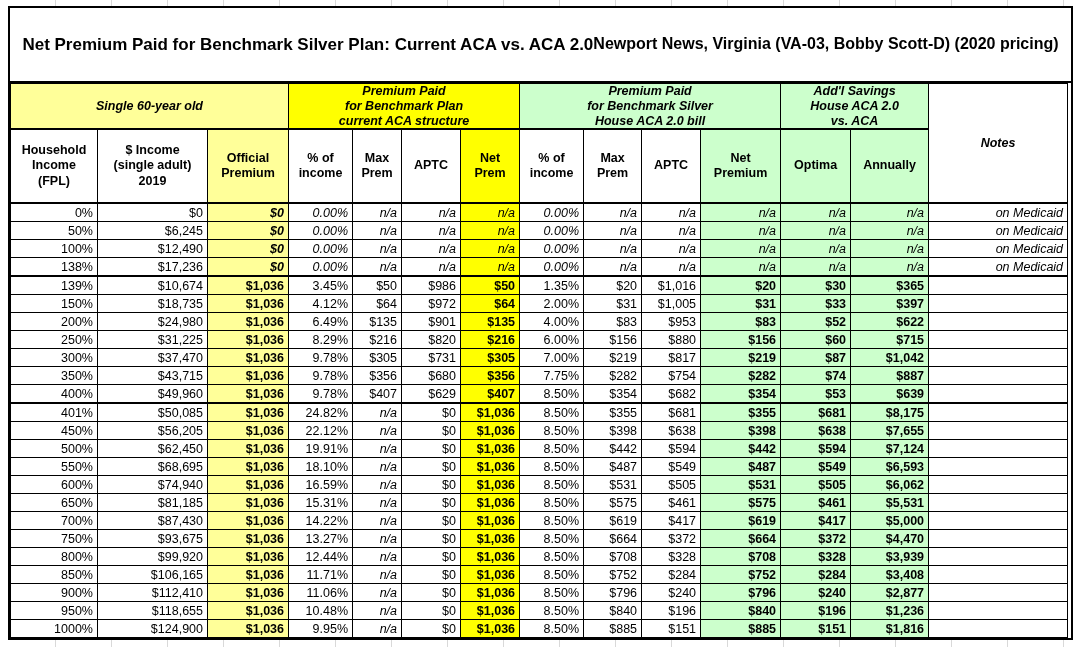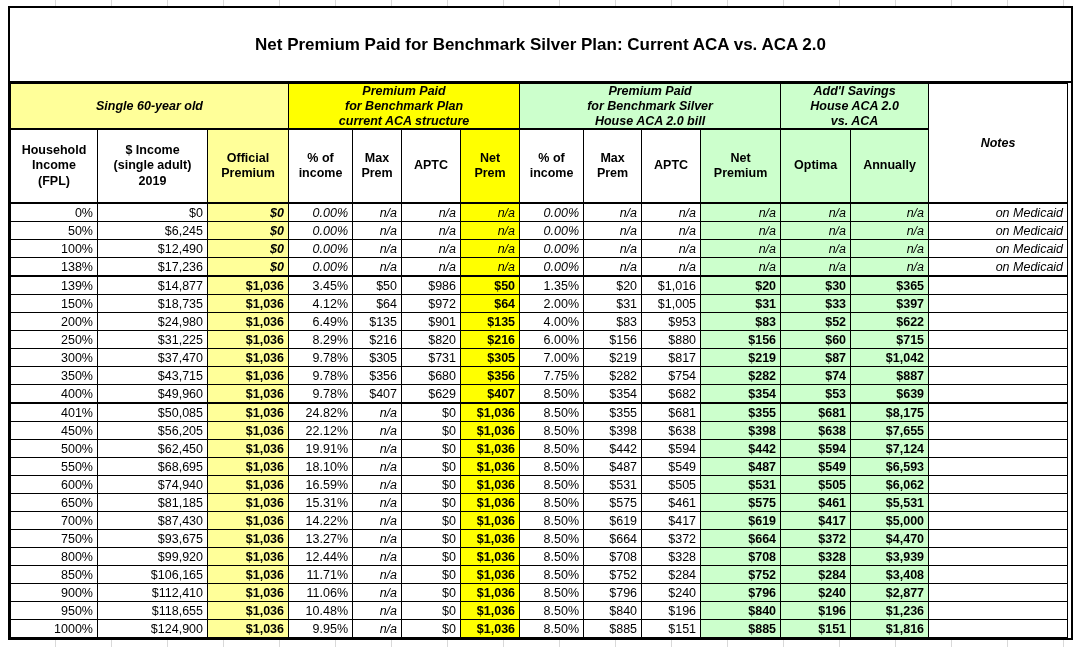--- a/index.html
+++ b/index.html
@@ -104,20 +104,21 @@
   .blg { border-left: 1px solid #b8b8b8; }
   .brg { border-right: 1px solid #b8b8b8; }
 </style>
 </head>
 <body>
 
 <div class="sheet">
 
   <div class="title-block">
     <div class="title-line1">Net Premium Paid for Benchmark Silver Plan: Current ACA vs. ACA 2.0</div>
+    <div class="title-line2">Newport News, Virginia (VA-03, Bobby Scott-D) (2020 pricing)</div>
   </div>
 
   <table class="t">
     <colgroup>
       <col style="width:87px">
         <col style="width:110px">
         <col style="width:81px">
       <col style="width:64px">
         <col style="width:49px">
         <col style="width:59px">
@@ -231,21 +232,21 @@
           <td class="brg it">0.00%</td>
           <td class="blg brg na">n/a</td>
           <td class="blg na">n/a</td>
           <td class="bold bg-lg bl2 na">n/a</td>
           <td class="bold bg-lg bl2 na">n/a</td>
           <td class="bold bg-lg na">n/a</td>
           <td class="it al-c bl2">on Medicaid</td>
         </tr>
         <tr>
           <td class="">139%</td>
-          <td class="">$14,877</td>
+          <td class="">$10,674</td>
           <td class="bold bg-ly bl2 br2">$1,036</td>
           <td class="brg">3.45%</td>
           <td class="blg brg">$50</td>
           <td class="blg">$986</td>
           <td class="bold bg-by bl2 br2">$50</td>
           <td class="brg">1.35%</td>
           <td class="blg brg">$20</td>
           <td class="blg">$1,016</td>
           <td class="bold bg-lg bl2">$20</td>
           <td class="bold bg-lg bl2">$30</td>

